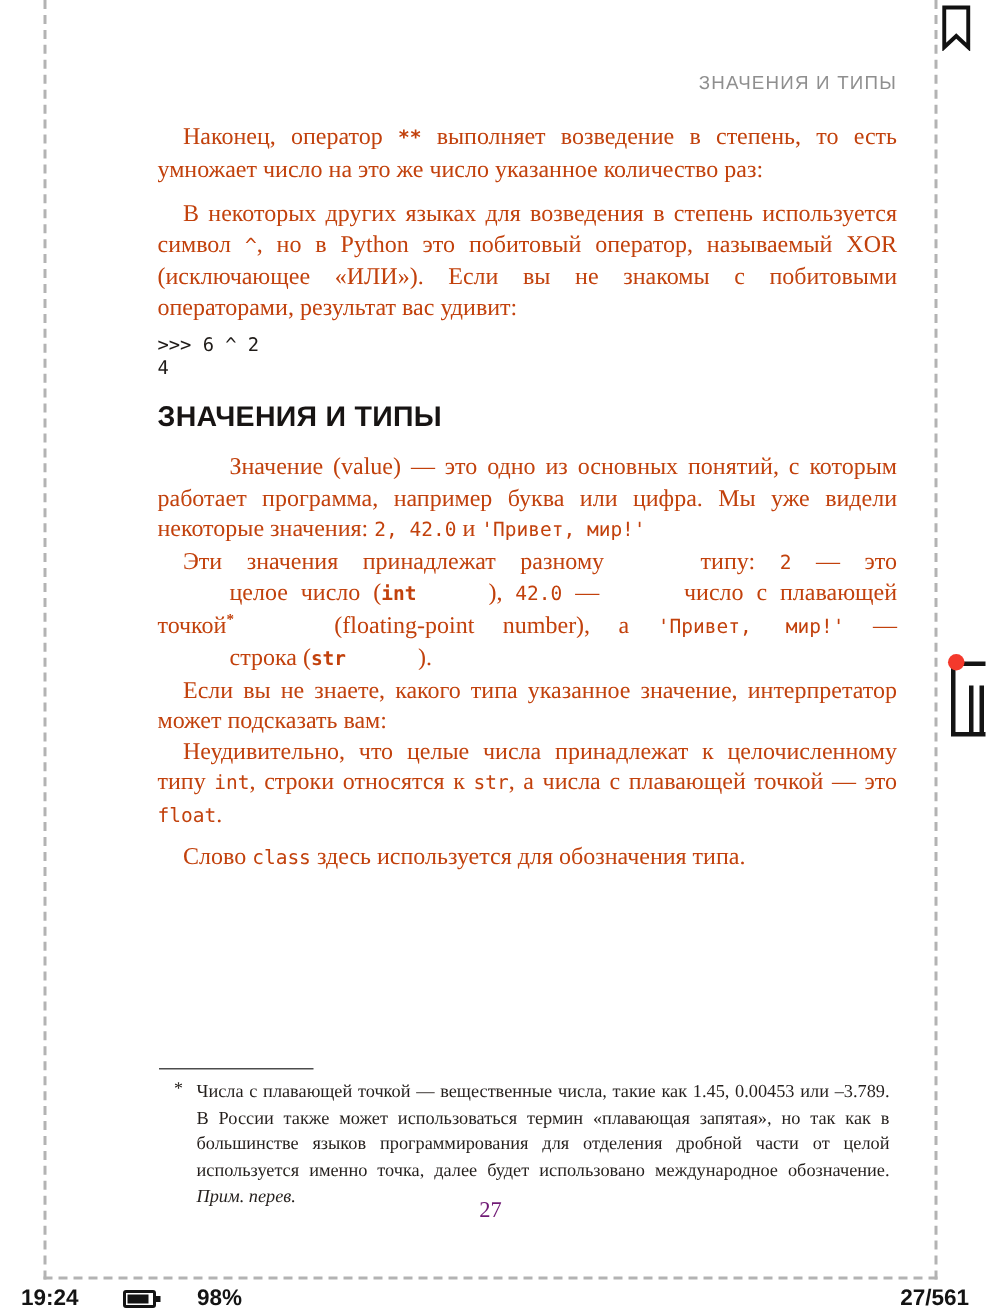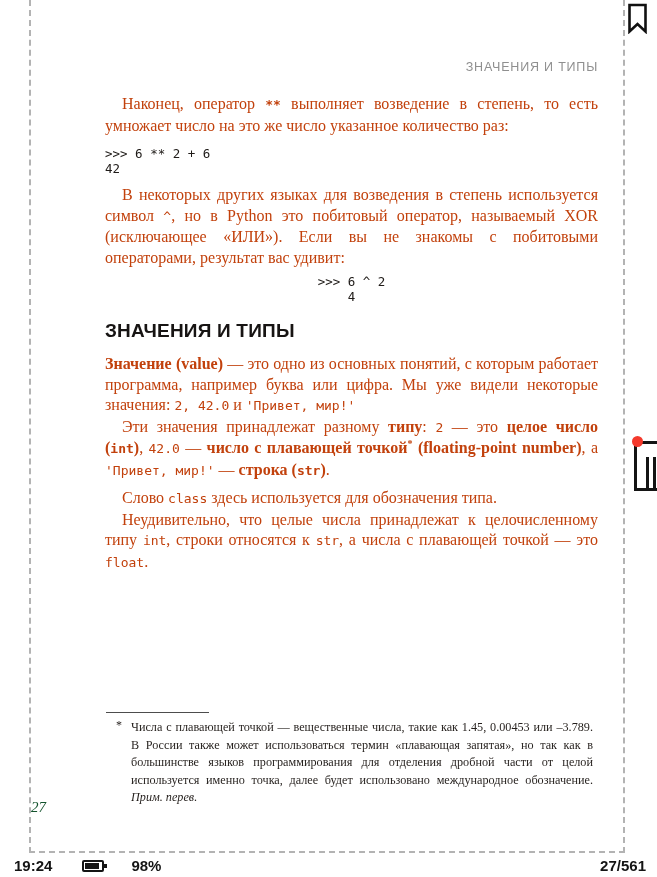--- a/index.html
+++ b/index.html
@@ -10,54 +10,54 @@
     -webkit-font-smoothing:antialiased;
   }
   
   .frame{
     position:absolute;left:29px;top:0;width:596px;height:853px;
     border-left:2px dashed #b3b3b3;
     border-right:2px dashed #b3b3b3;
     border-bottom:2px dashed #b3b3b3;
     box-sizing:border-box;
   }
-  .content{position:absolute;left:74px;right:25px;top:16px;}
+  .content{position:absolute;left:74px;right:25px;top:4px;}
   .runhead{
     margin-top:44px;text-align:right;
     font-family:"Liberation Sans","DejaVu Sans",sans-serif;
     font-size:12.5px;color:#8f8f8f;letter-spacing:0.8px;
   }
   p{margin:0;text-align:justify;font-size:16px;line-height:20.5px;color:#c2410c;}
   .indent{text-indent:17px;}
   .mt20{margin-top:20px;} .mt9{margin-top:9px;}
   .mt7{margin-top:7px;}
   pre.code{
     margin:0;font-family:"DejaVu Sans Mono","Liberation Mono",monospace;
     font-size:12.5px;line-height:14.5px;color:#1f1b18;
   }
-  .code.mt11{margin-top:11px;} .code.mt7{margin-top:7px;text-align:center;}
-  .b{font-weight:bold;}
+  .code.mt11{margin-top:11px;} .code.mt7{margin-top:7px;}
+  .b{font-weight:normal;margin-left:48px;}
   .m{font-family:"DejaVu Sans Mono","Liberation Mono",monospace;font-size:13px;}
   .mb{font-family:"DejaVu Sans Mono","Liberation Mono",monospace;font-size:13px;font-weight:bold;}
   .sup{vertical-align:super;font-size:10px;font-weight:bold;line-height:0;}
   .i{font-style:italic;}
   .link{font-weight:bold;}
   h2.section{
     font-family:"Liberation Sans","DejaVu Sans",sans-serif;
     font-size:19px;font-weight:bold;color:#171413;
     letter-spacing:0.2px;margin:16px 0 12px 0;
   }
   
   .footnote-block{position:absolute;left:74px;right:30px;top:712px;}
   .fn-rule{width:103px;border-top:1.5px solid #4d4d4d;margin:0 0 6px 1px;}
   .footnote{position:relative;padding-left:26px;font-size:12.2px;line-height:17.5px;
     text-align:justify;color:#241f1c;}
   .fn-marker{position:absolute;left:11px;top:-2px;font-size:12px;}
-  .pagenum{position:absolute;top:799px;left:0;width:100%;
-    font-size:15px;color:#14532d;font-style:italic;}
+  .pagenum{position:absolute;top:799px;left:0;width:100%;text-align:center;
+    font-size:15px;color:#701a75;}
   
   .bookmark{position:absolute;left:626px;top:3px;width:23px;height:31px;}
   
   .notes-handle{position:absolute;left:632px;top:435px;width:25px;height:58px;}
   .notes-rect{position:absolute;left:2px;top:6px;width:30px;height:50px;
     border:3px solid #141414;background:#fff;box-sizing:border-box;}
   .notes-bar{position:absolute;top:13px;height:33px;width:3px;background:#141414;}
   .notes-bar.b1{left:9px;} .notes-bar.b2{left:16px;}
   .notes-dot{position:absolute;left:0;top:1px;width:11px;height:11px;border-radius:50%;z-index:2;}
   
@@ -83,37 +83,36 @@
   </svg>
 </div>
 
 <div class="frame">
   <div class="content">
 
     <div class="runhead">ЗНАЧЕНИЯ И ТИПЫ</div>
 
     <p class="indent mt20"><span>Наконец, оператор </span><span class="mb">**</span><span> выполняет возведение в степень, то есть умножает число на это же число указанное количество раз:</span></p>
 
-    <pre class="code mt11">&gt;&gt;&gt; 6 ** 2 + 6
-42</pre>
 
     <p class="indent mt9"><span>В некоторых других языках для возведения в степень используется символ </span><span class="m">^</span><span>, но в Python это побитовый оператор, называемый XOR (исключающее «ИЛИ»). Если вы не знакомы с побитовыми операторами, результат вас удивит:</span></p>
 
     <pre class="code mt7">&gt;&gt;&gt; 6 ^ 2
 4</pre>
 
 
     <h2 class="section">ЗНАЧЕНИЯ И ТИПЫ</h2>
 
     <p><span class="b">Значение (value)</span><span> — это одно из основных понятий, с которым работает программа, например буква или цифра. Мы уже видели некоторые значения: </span><span class="m">2, 42.0</span><span> и </span><span class="m">'Привет, мир!'</span></p>
     <p class="indent"><span>Эти значения принадлежат разному </span><span class="b">типу</span><span>: </span><span class="m">2</span><span> — это </span><span class="b">целое число (</span><span class="mb">int</span><span class="b">)</span><span>, </span><span class="m">42.0</span><span> — </span><span class="b">число с плавающей точкой</span><span class="sup">*</span><span class="b"> (floating-point number)</span><span>, а </span><span class="m">'Привет, мир!'</span><span> — </span><span class="b">строка (</span><span class="mb">str</span><span class="b">)</span><span>.</span></p>
+    <p class="indent">Если вы не знаете, какого типа указанное значение, интерпретатор может подсказать вам:</p>
 
 
+    <p class="indent"><span>Неудивительно, что целые числа принадлежат к целочисленному типу </span><span class="m">int</span><span>, строки относятся к </span><span class="m">str</span><span>, а числа с плавающей точкой — это </span><span class="m">float</span><span>.</span></p>
     <p class="indent mt7"><span>Слово </span><span class="m">class</span><span> здесь используется для обозначения типа.</span></p>
-    <p class="indent"><span>Неудивительно, что целые числа принадлежат к целочисленному типу </span><span class="m">int</span><span>, строки относятся к </span><span class="m">str</span><span>, а числа с плавающей точкой — это </span><span class="m">float</span><span>.</span></p>
 
   </div>
 
   <div class="footnote-block">
     <div class="fn-rule"></div>
     <div class="footnote">
       <span class="fn-marker">*</span>
       <span><span>Числа с плавающей точкой — вещественные числа, такие как 1.45, 0.00453 или –3.789. В России также может использоваться термин «плавающая запятая», но так как в большинстве языков программирования для отделения дробной части от целой используется именно точка, далее будет использовано международное обозначение. </span><span class="i">Прим. перев.</span></span>
     </div>
   </div>

